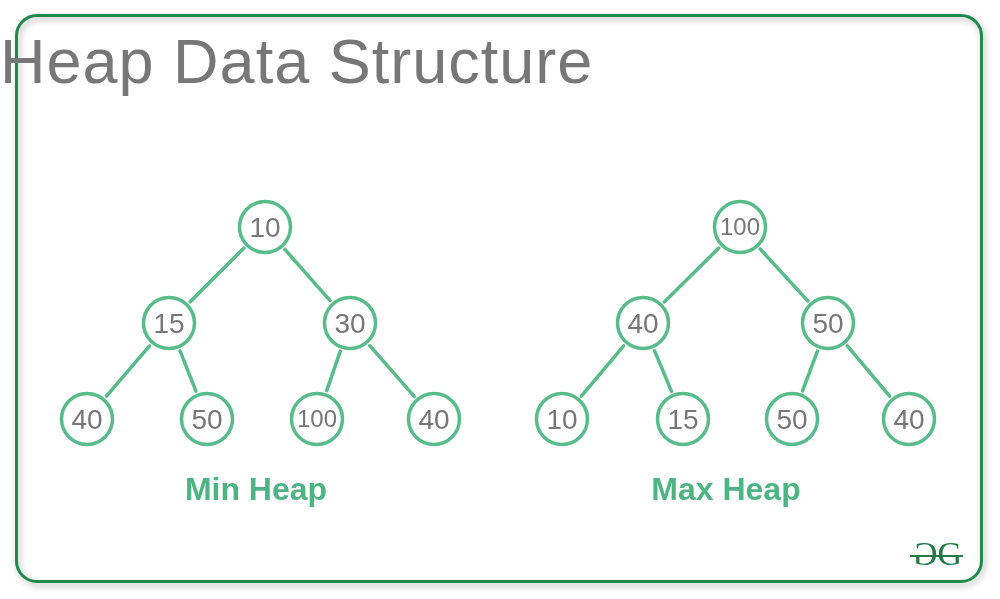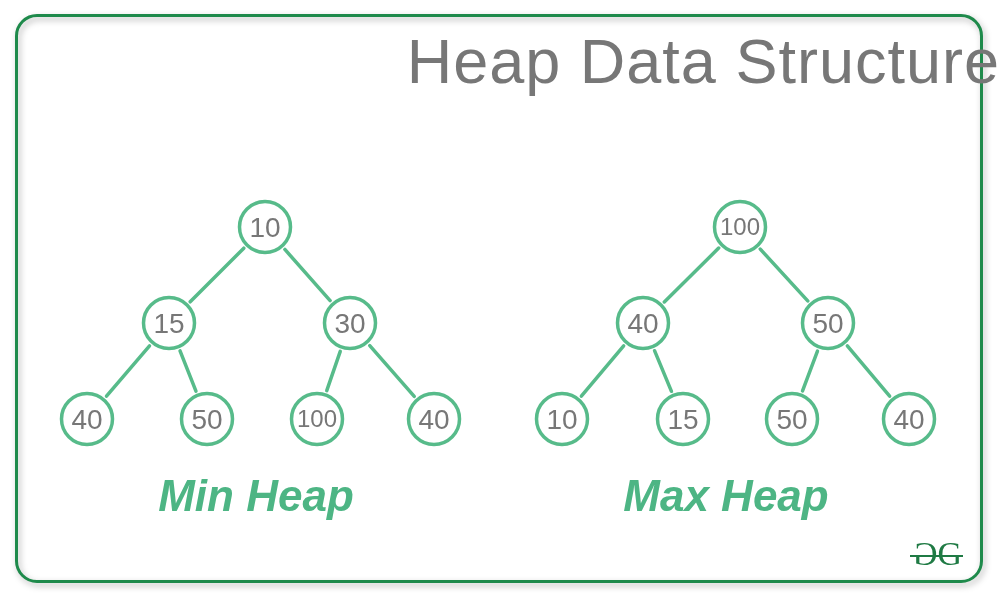--- a/index.html
+++ b/index.html
@@ -20,43 +20,42 @@
     border:3px solid var(--border-green);
     border-radius:22px;
     background:transparent;
     filter:drop-shadow(2px 3px 3px rgba(0,0,0,0.30));
   }
 
   .title{
     position:absolute;
     top:30px;left:0;
     width:1000px;
-    text-align:right;
+    text-align:left;
     font-size:63px;
     font-weight:300;
     letter-spacing:1px;
     color:var(--gray);
     line-height:1;
   }
 
   .tree-svg{
     position:absolute;
     top:190px;left:0;
     width:1000px;height:260px;
   }
 
   .tree-label{
     position:absolute;
     top:472px;
-    font-size:44px;
+    font-size:32px;
     font-weight:700;
     color:var(--label-green);
     text-align:center;
     line-height:1.1;
-    font-style:italic;
   }
   .tree-label.min{left:0;width:512px;}
   .tree-label.max{left:472px;width:508px;}
 
   .logo{
     position:absolute;
     right:38px;bottom:28px;
     font-family:"Liberation Serif","DejaVu Serif",serif;
     font-size:34px;
     color:var(--logo-green);

